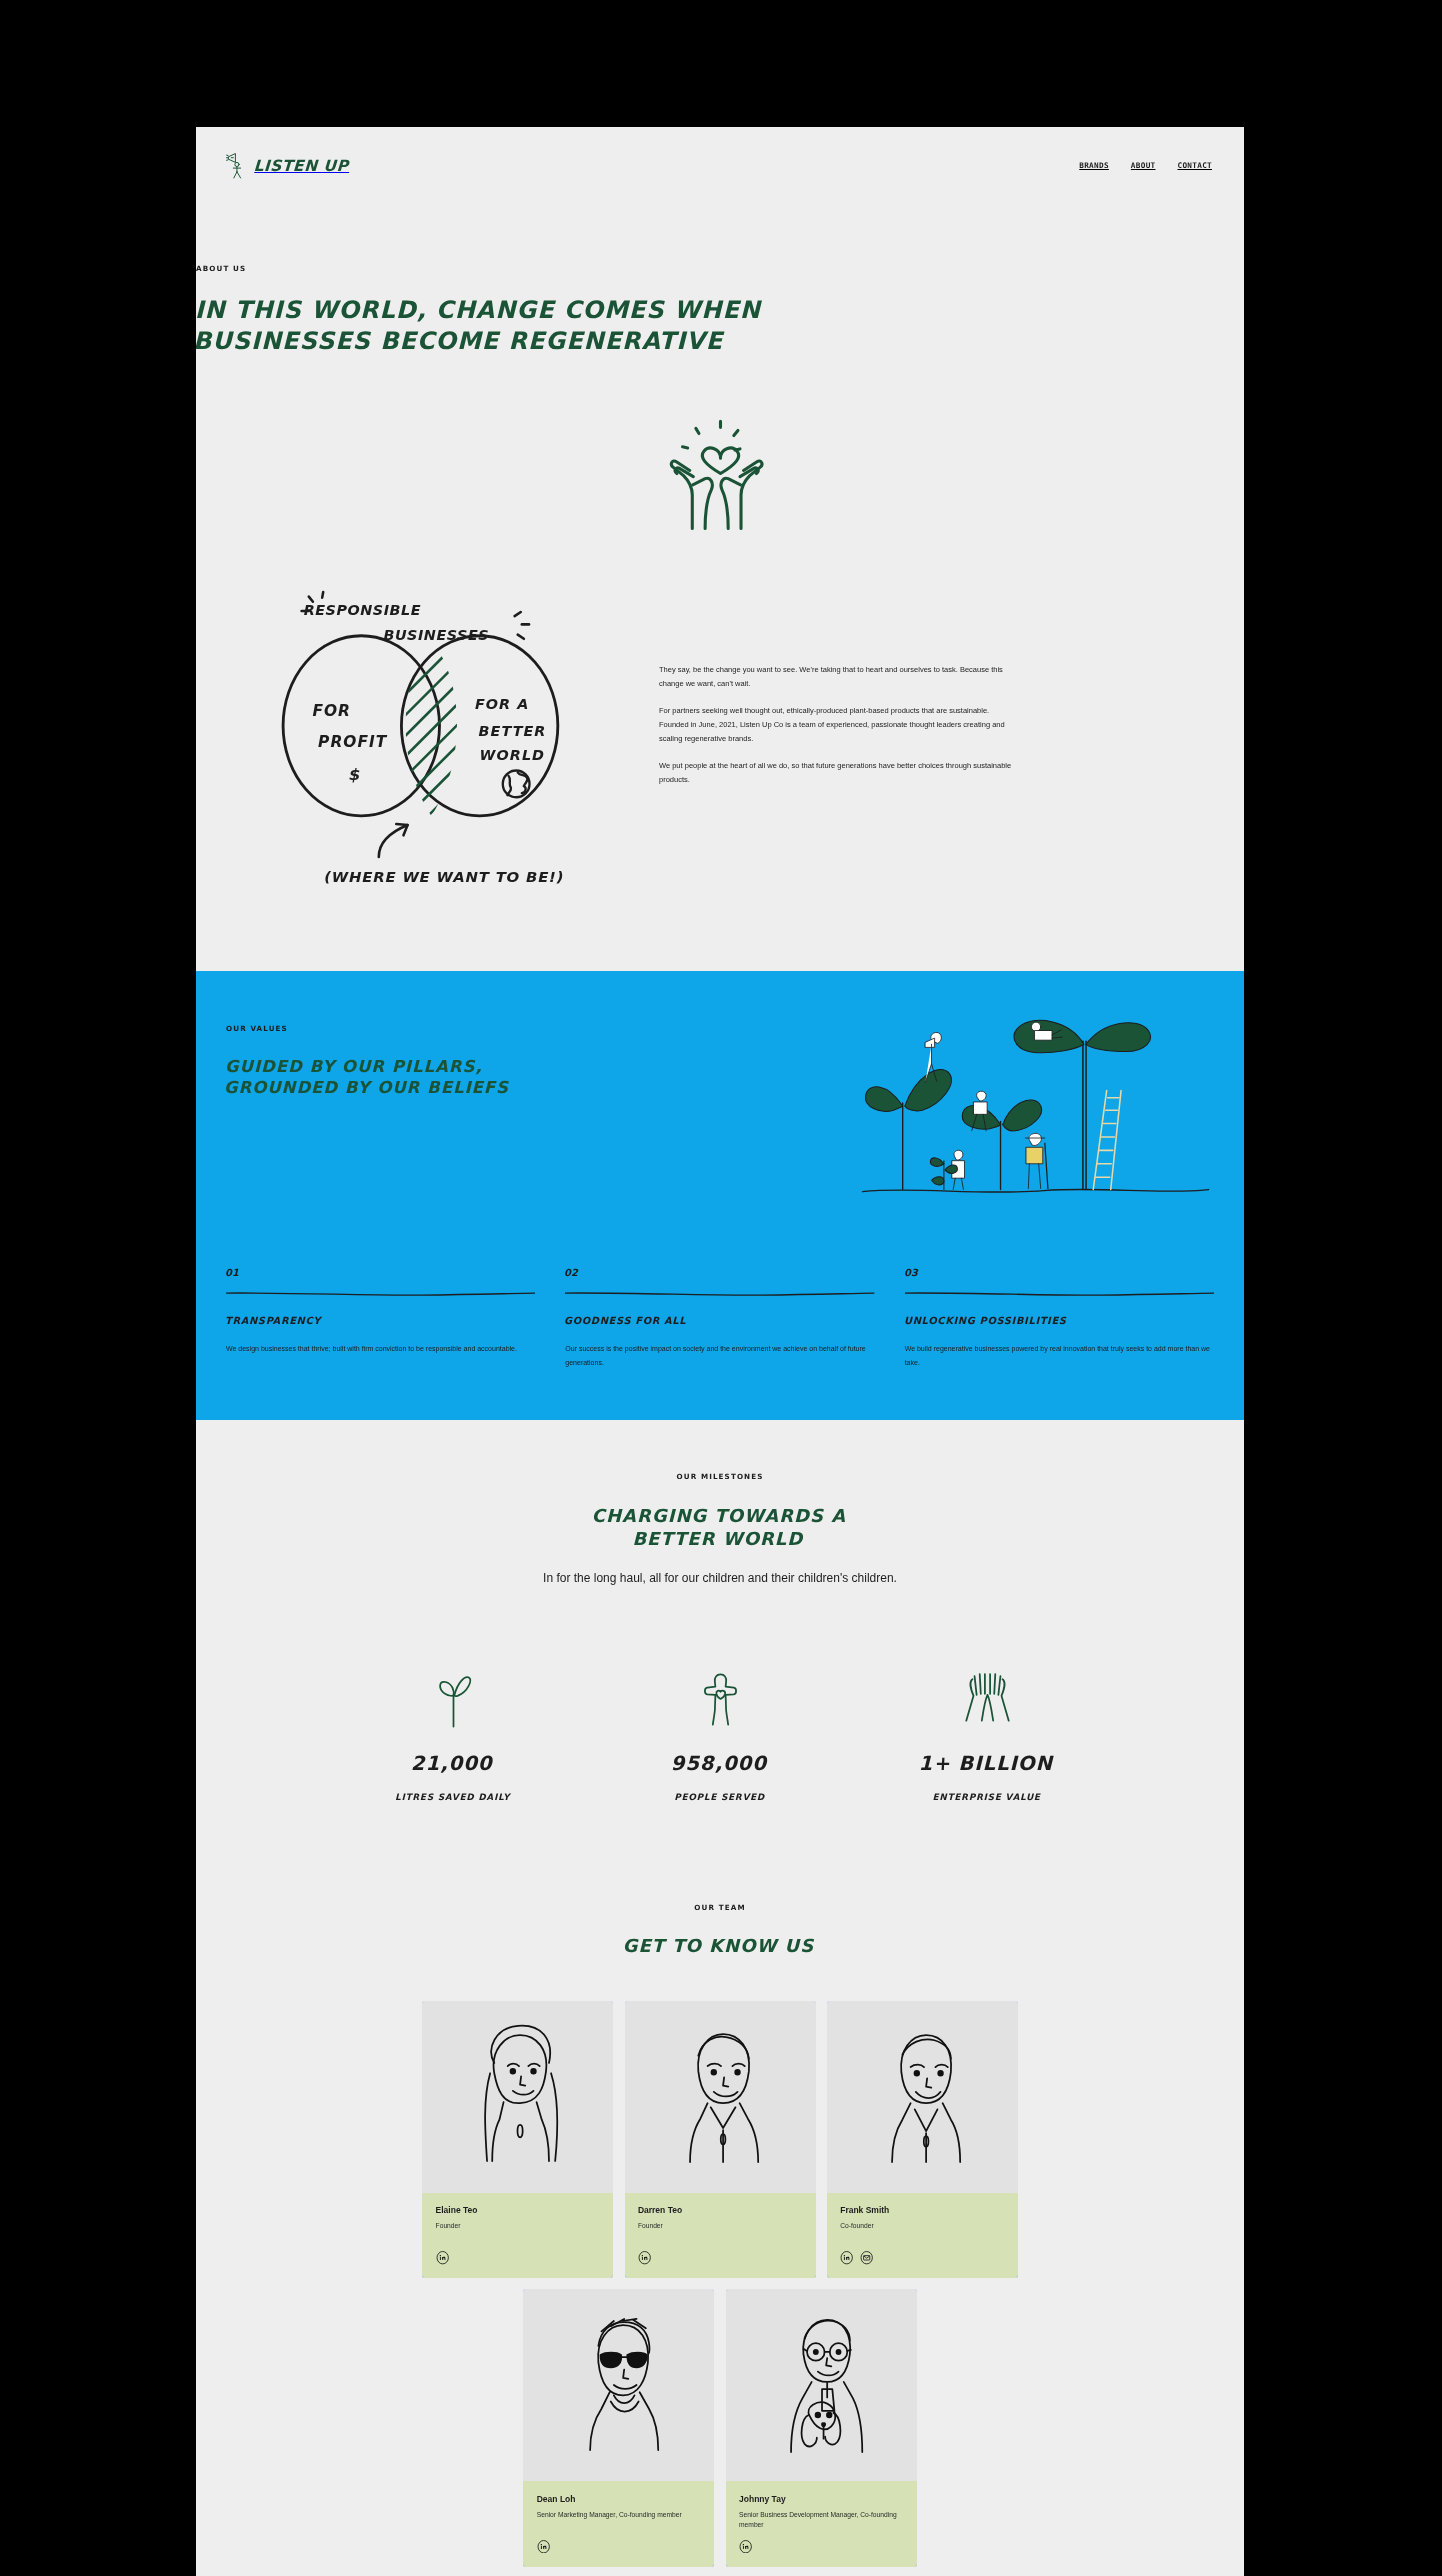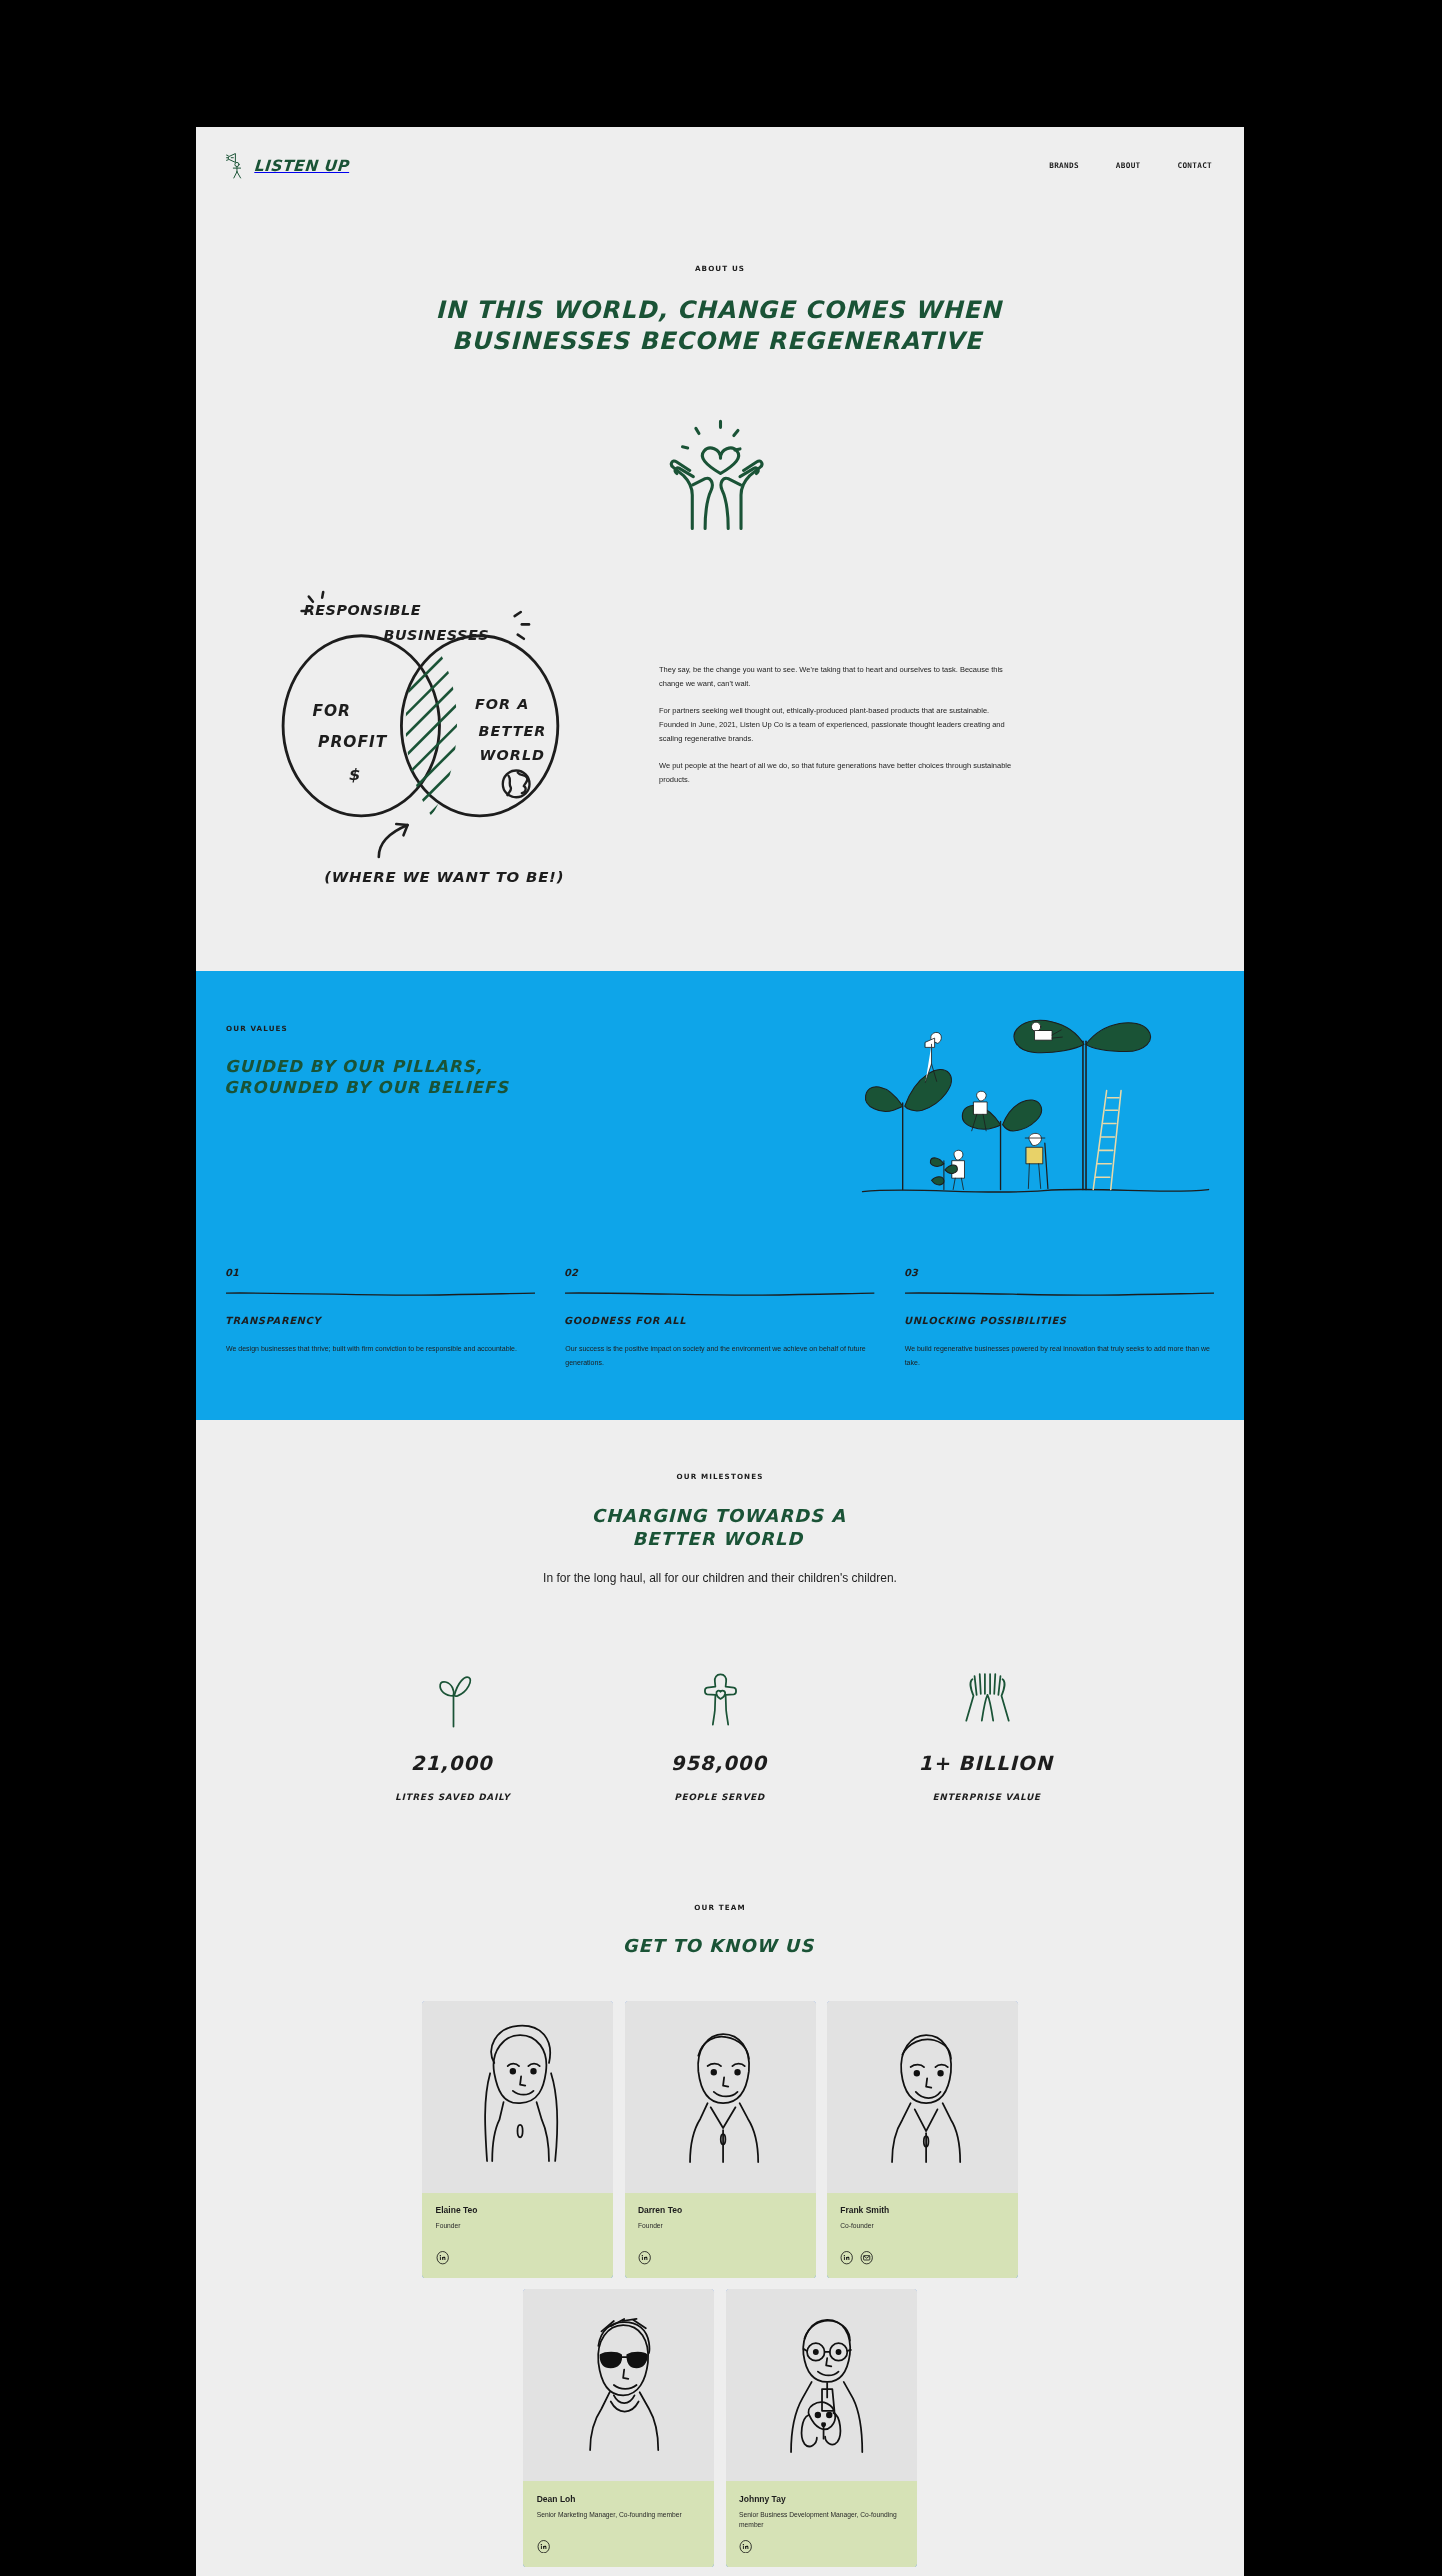--- a/index.html
+++ b/index.html
@@ -37,21 +37,21 @@
     font-family: "DejaVu Sans", sans-serif;
     font-weight: 700;
     font-style: italic;
     font-size: 15.5px;
     letter-spacing: 0.5px;
     color: #18past;
     color: #1a5336;
     -webkit-text-stroke: 0;
     transform: skewX(-6deg);
   }
-  .nav { display: flex; gap: 37px; }
+  .nav { display: flex; gap: 22px; text-decoration: underline; }
   .nav a {
     font-family: "DejaVu Sans Mono", monospace;
     font-size: 7.7px;
     font-weight: 700;
     letter-spacing: 0.3px;
     color: #1d1d1d;
     text-decoration: none;
   }
 
   
@@ -73,21 +73,21 @@
     transform: skewX(-3deg);
   }
   .body-copy {
     font-family: "Liberation Sans", sans-serif;
     font-size: 7.5px;
     line-height: 1.85;
     color: #1d1d1d;
   }
 
   
-  .hero { text-align: center; padding: 60px 0 0; }
+  .hero { padding: 60px 0 0; }
   .hero .eyebrow { display: block; margin-bottom: 21.6px; }
   .hero h1 { font-size: 24px; }
   .hero-illo { margin: 57px auto 0; width: 155px; height: 118px; display: block; }
 
   
   .about {
     display: flex;
     padding: 44px 30px 77px;
     gap: 31px;
     align-items: flex-start;

